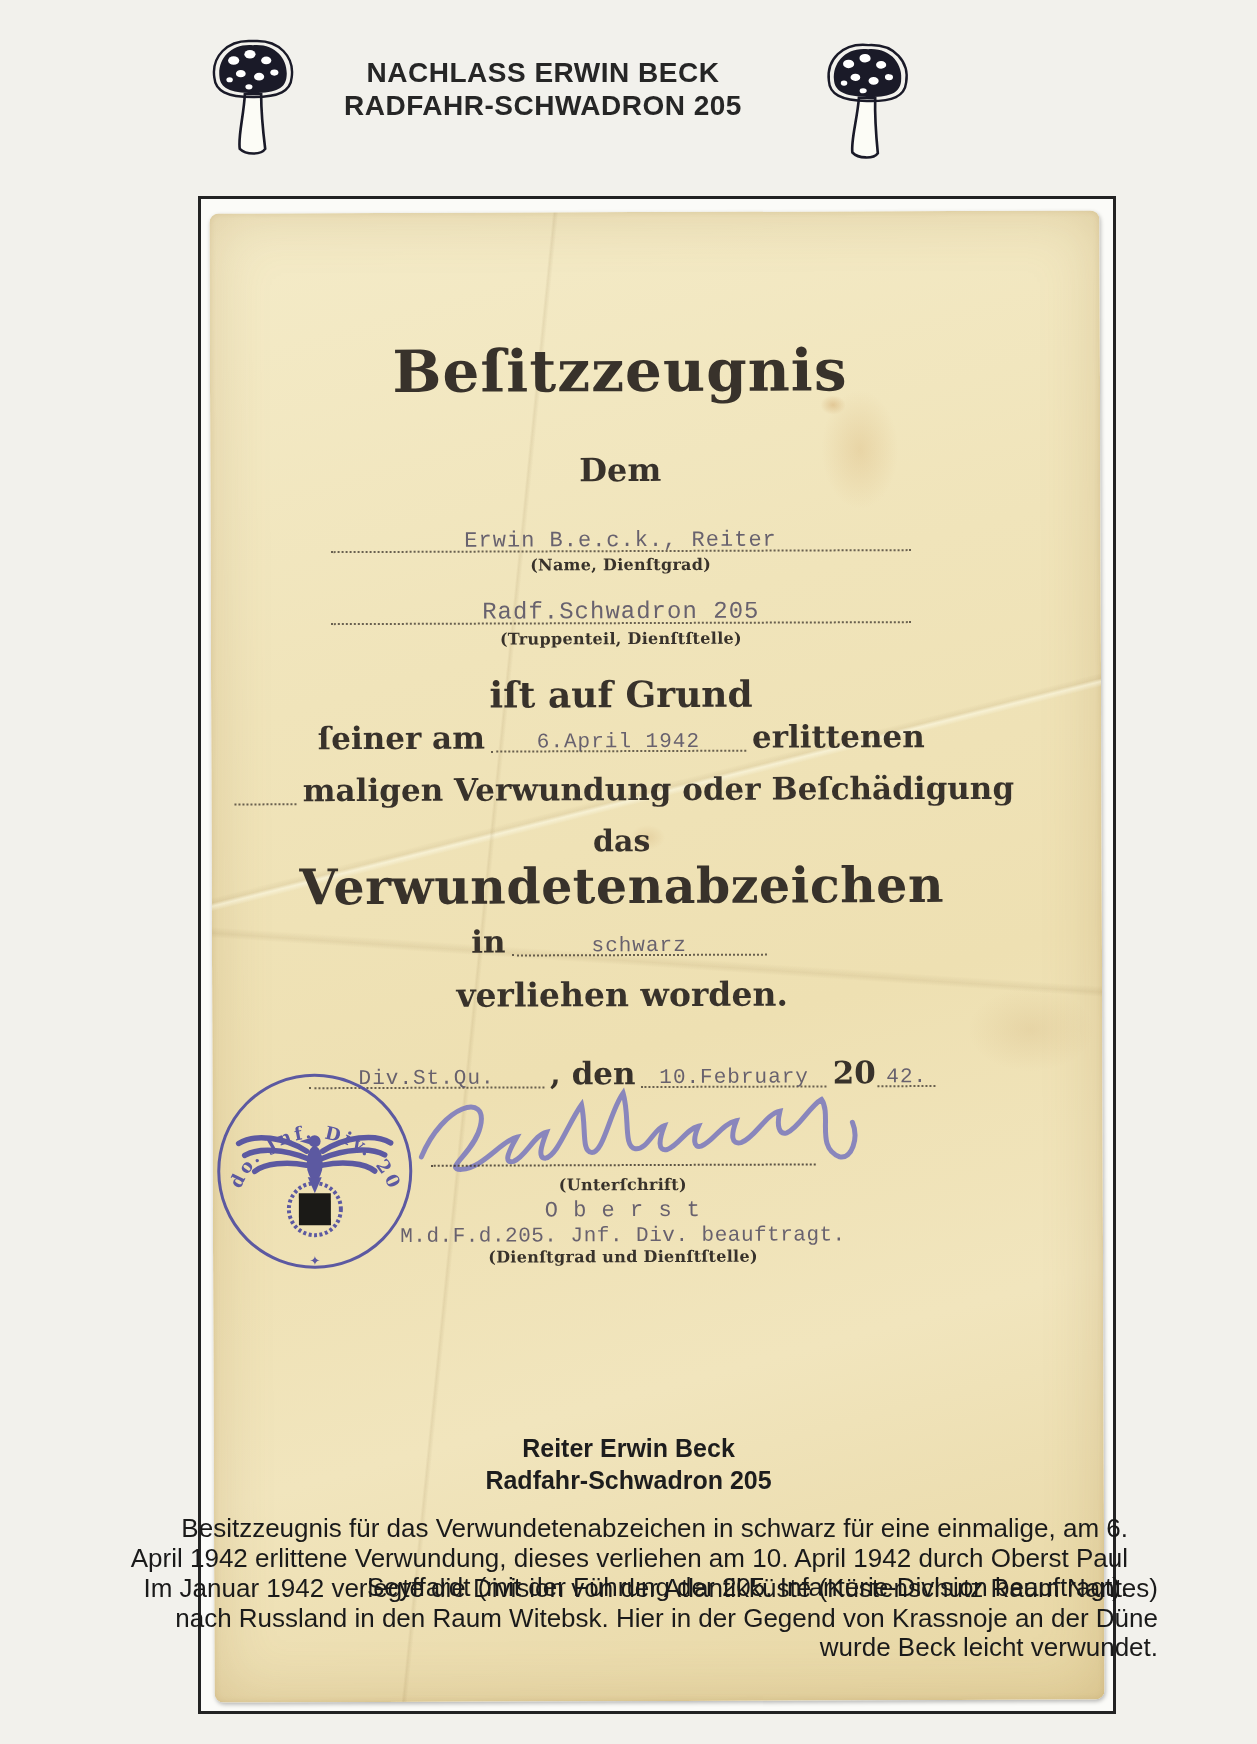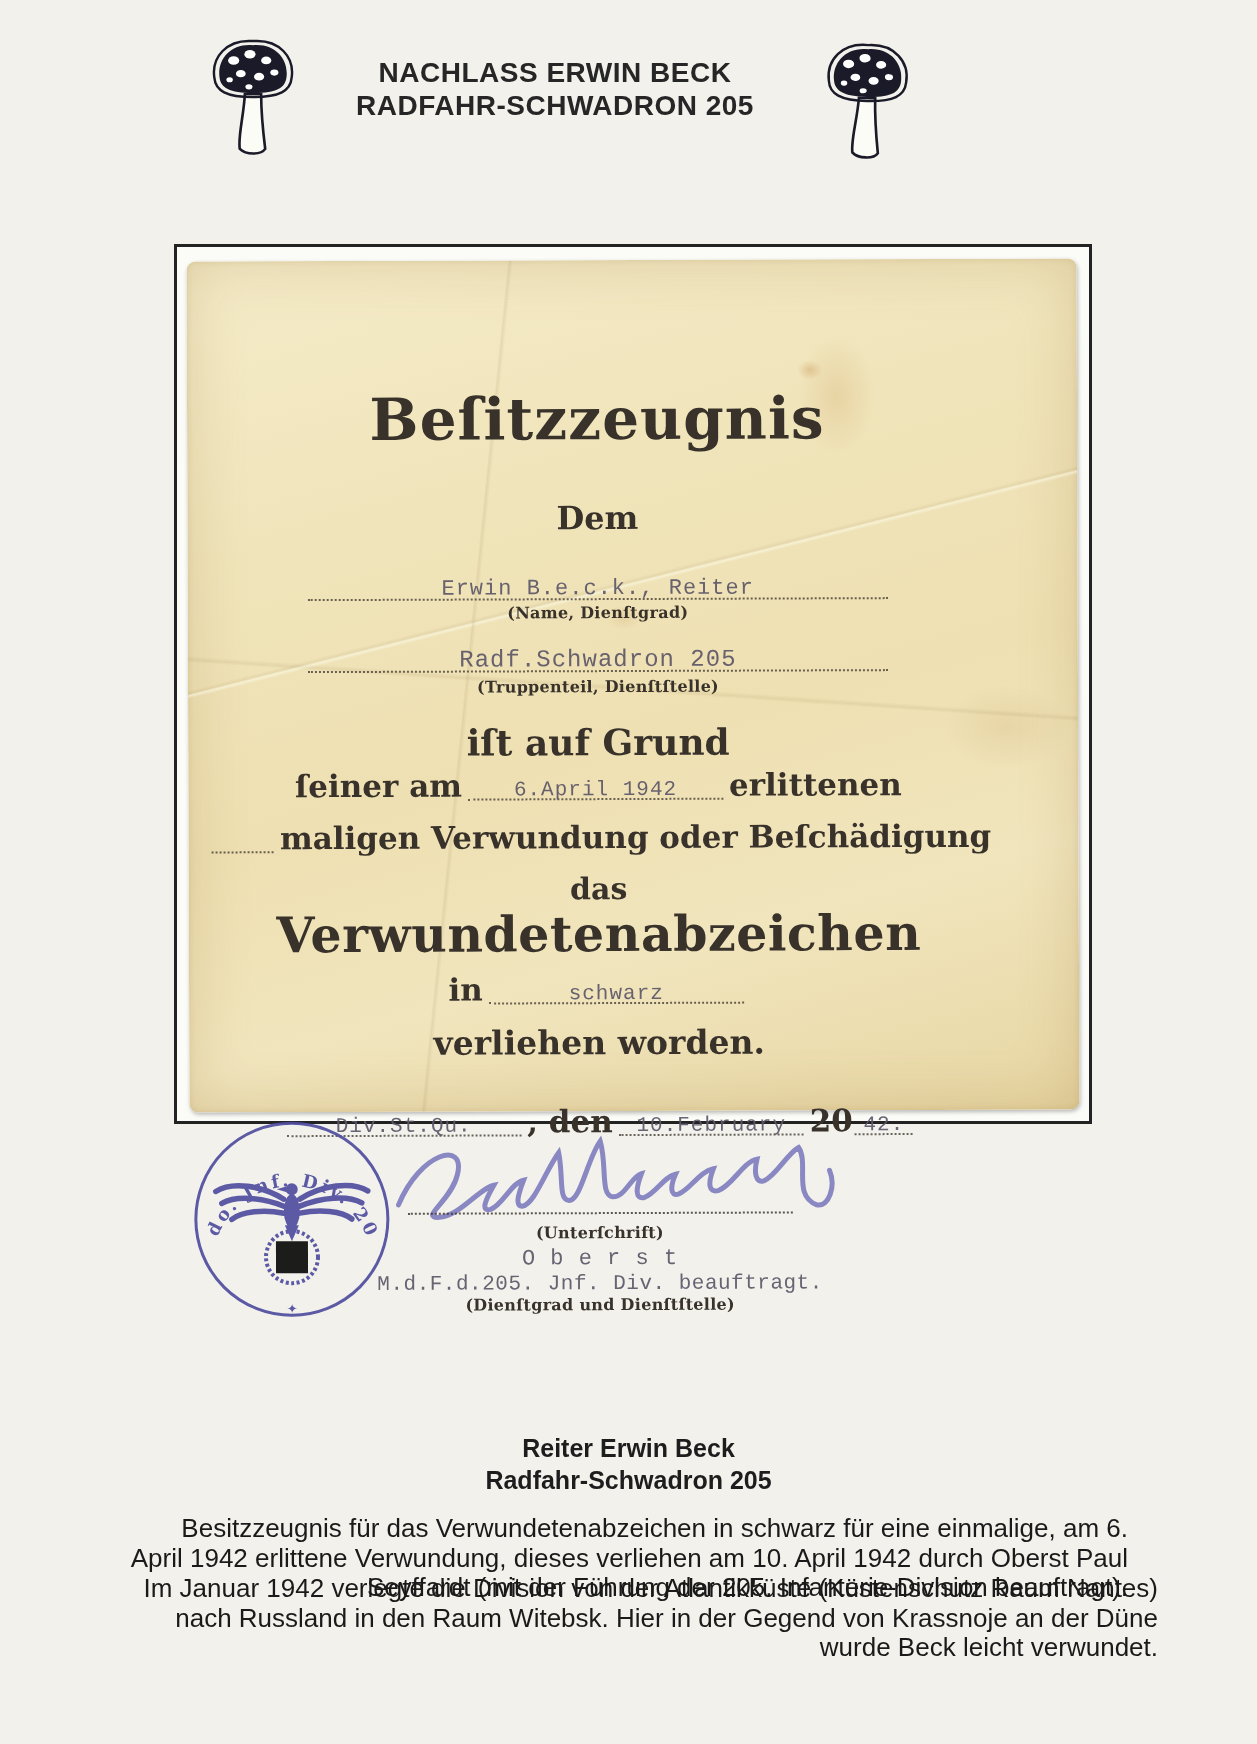--- a/index.html
+++ b/index.html
@@ -4,33 +4,33 @@
 <style>
   html,body{margin:0;padding:0;}
   .page{
     position:relative; width:1257px; height:1744px;
     background:#f2f1ec;
     font-family:"DejaVu Serif", serif;
     overflow:hidden;
   }
   
   .header-text{
-    position:absolute; left:255px; top:56px; width:600px;
+    position:absolute; left:243px; top:56px; width:600px;
     text-align:center;
     font-family:"Liberation Sans", sans-serif;
     font-weight:bold; font-size:28px; line-height:33px;
     color:#262626; letter-spacing:.5px;
   }
   .mushroom{position:absolute; width:102px; height:120px;}
   .mushroom-left{left:202px; top:36px;}
   .mushroom-right{left:816px; top:40px; transform:rotate(1.5deg);}
   
   .frame{
-    position:absolute; left:174px; top:196px; width:918px; height:880px;
-    border:3px solid #232323; background:#fbfbf8; box-sizing:border-box;margin-top:48px;
+    position:absolute; left:198px; top:196px; width:918px; height:1518px;
+    border:3px solid #232323; background:#fbfbf8; box-sizing:border-box;
   }
   .paper{
     position:absolute; left:11px; top:13px; right:11px; bottom:10px;
     background:
       radial-gradient(ellipse 55px 85px at 73% 16%, rgba(193,136,60,.18), transparent 70%),
       radial-gradient(ellipse 18px 14px at 70% 13%, rgba(185,120,45,.28), transparent 70%),
       radial-gradient(ellipse 25px 18px at 49% 42%, rgba(180,120,50,.15), transparent 70%),
       radial-gradient(ellipse 90px 60px at 92% 55%, rgba(170,120,55,.12), transparent 70%),
       linear-gradient(165deg, #f4ebc8 0%, #f0e4ba 30%, #eee0b2 55%, #f1e5bd 75%, #e7d6a3 100%);
     box-shadow: inset 0 0 60px rgba(150,110,45,.22), inset 0 0 6px rgba(150,110,45,.18), 1px 2px 4px rgba(0,0,0,.28);

